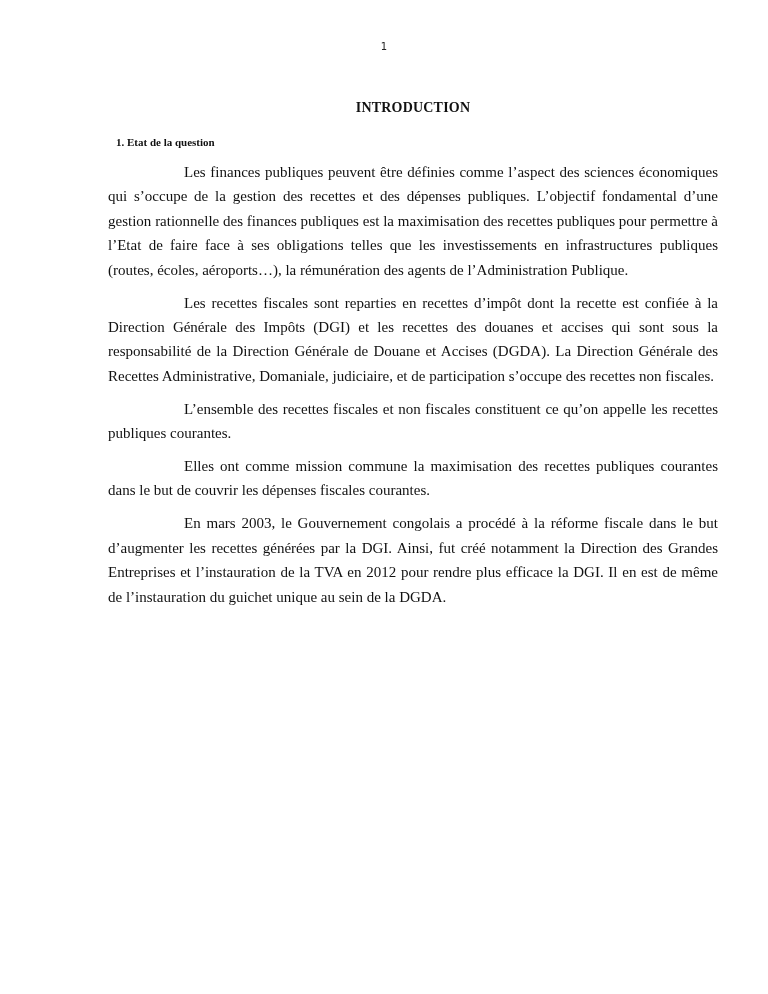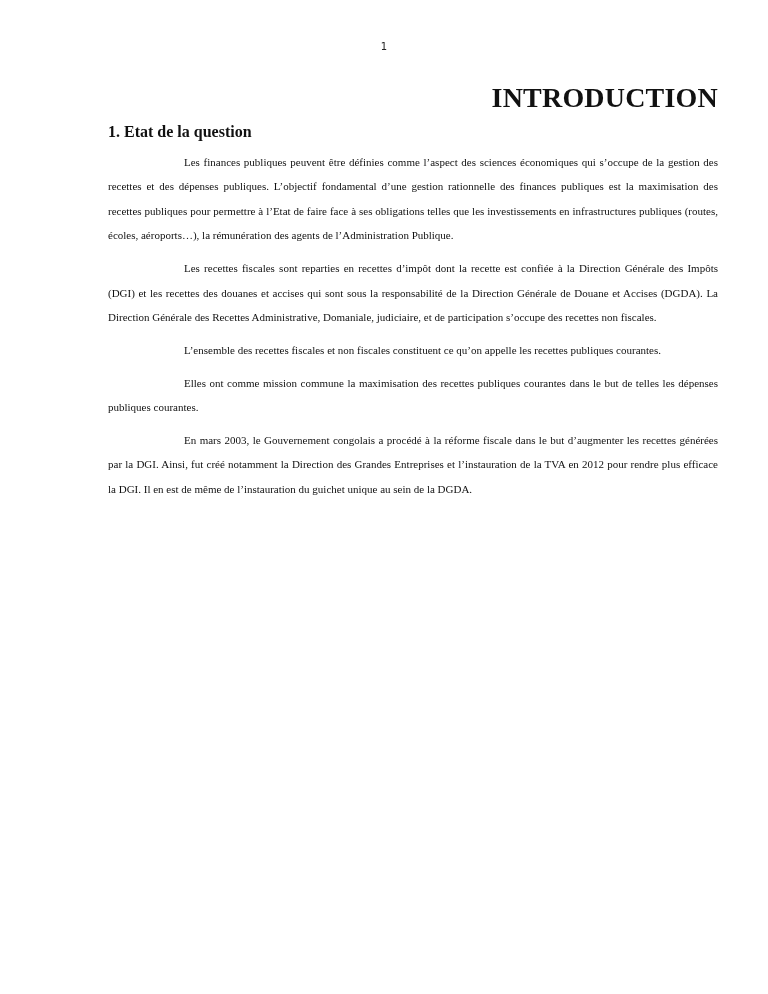--- a/index.html
+++ b/index.html
@@ -25,48 +25,48 @@
       font-size: 10px;
       color: #222;
     }
     .content {
       position: absolute;
       top: 82px;
       left: 108px;
       width: 610px;
     }
     .title {
-      text-align: right;
+      text-align: center;
       font-weight: bold;
-      font-size: 28px;
-      margin: 2px 0 8px 0;
+      font-size: 14px;
+      margin: 12px 0 8px 0;
       letter-spacing: 0.2px;
       line-height: 28px;
     }
     .section-heading {
       font-weight: bold;
-      font-size: 16px;
-      margin: 0 0 6px 0;
+      font-size: 11px;
+      margin: 0 0 6px 8px;
       line-height: 24px;
     }
     .para {
-      font-size: 11px;
+      font-size: 15px;
       line-height: 24.4px;
       text-align: justify;
       text-indent: 76px;
       margin: 0 0 8.5px 0;
       hyphens: none;
     }
   </style>
 </head>
 <body>
 
 <div class="page-number">1</div>
 
 <div class="content">
   <h1 class="title">INTRODUCTION</h1>
   <h2 class="section-heading">1. Etat de la question</h2>
   <p class="para">Les finances publiques peuvent être définies comme l’aspect des sciences économiques qui s’occupe de la gestion des recettes et des dépenses publiques. L’objectif fondamental d’une gestion rationnelle des finances publiques est la maximisation des recettes publiques pour permettre à l’Etat de faire face à ses obligations telles que les investissements en infrastructures publiques (routes, écoles, aéroports…), la rémunération des agents de l’Administration Publique.</p>
   <p class="para">Les recettes fiscales sont reparties en recettes d’impôt dont la recette est confiée à la Direction Générale des Impôts (DGI) et les recettes des douanes et accises qui sont sous la responsabilité de la Direction Générale de Douane et Accises (DGDA). La Direction Générale des Recettes Administrative, Domaniale, judiciaire, et de participation s’occupe des recettes non fiscales.</p>
   <p class="para">L’ensemble des recettes fiscales et non fiscales constituent ce qu’on appelle les recettes publiques courantes.</p>
-  <p class="para">Elles ont comme mission commune la maximisation des recettes publiques courantes dans le but de telles les dépenses publiques courantes.</p>
+  <p class="para">Elles ont comme mission commune la maximisation des recettes publiques courantes dans le but de couvrir les dépenses fiscales courantes.</p>
   <p class="para">En mars 2003, le Gouvernement congolais a procédé à la réforme fiscale dans le but d’augmenter les recettes générées par la DGI. Ainsi, fut créé notamment la Direction des Grandes Entreprises et l’instauration de la TVA en 2012 pour rendre plus efficace la DGI. Il en est de même de l’instauration du guichet unique au sein de la DGDA.</p>
 </div>
 
 </body></html>

